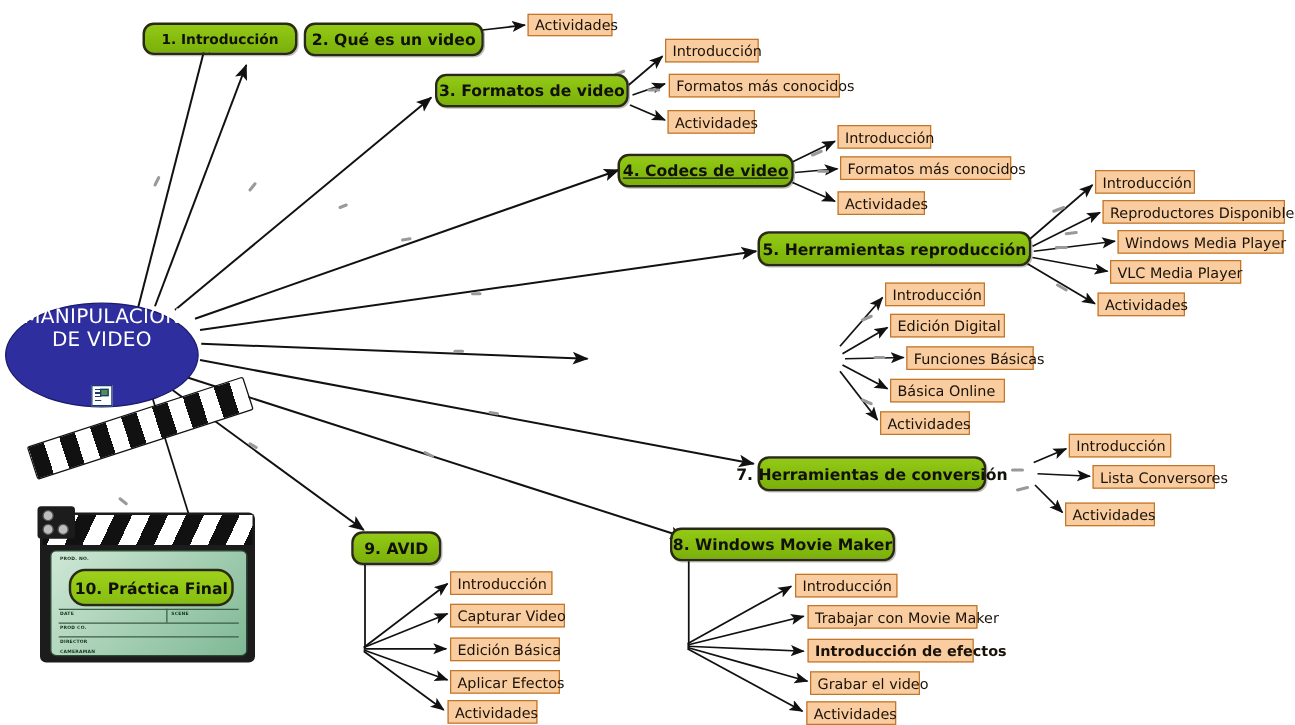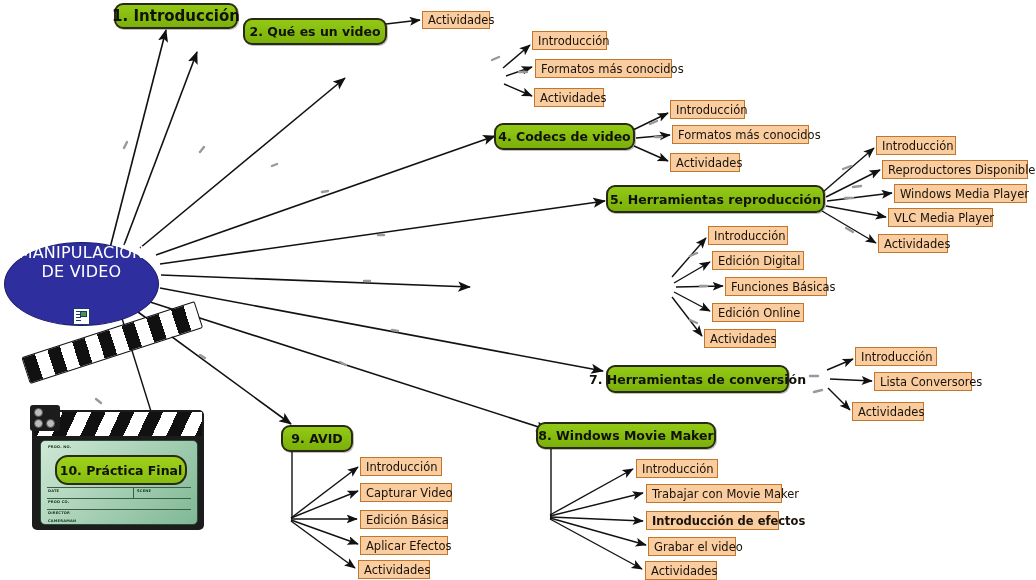--- a/index.html
+++ b/index.html
@@ -179,30 +179,33 @@
       <path d="M96,399 L101,403"></path>
     </g>
   </svg>
 
   <div class="node center-ellipse" style="left:4px;top:242px;width:155px;height:84px;justify-content:space-between;">
     <div class="ct">MANIPULACIÓN
 DE VIDEO</div>
     <div class="doc-icon"></div>
   </div>
 
-  <div class="node green" style="left:114px;top:3px;width:124px;height:26px;font-size:15px;">
+  <div class="node green" style="left:114px;top:18px;width:124px;height:26px;font-size:11px;">
     <span>1. Introducción</span>
   </div>
 
   <div class="node green" style="left:243px;top:18px;width:144px;height:27px;font-size:12.5px;">
     <span>2. Qué es un video</span>
   </div>
 
-
-  <div class="node green" style="left:494px;top:123px;width:141px;height:27px;font-size:12.5px;">
+  <div class="node green" style="left:348px;top:59px;width:155px;height:27px;font-size:12.5px;">
+    <span>3. Formatos de video</span>
+  </div>
+
+  <div class="node green" style="left:494px;top:123px;width:141px;height:27px;font-size:12.5px;text-decoration:underline;">
     <span>4. Codecs de video</span>
   </div>
 
   <div class="node green" style="left:606px;top:185px;width:219px;height:28px;font-size:12.5px;">
     <span>5. Herramientas reproducción</span>
   </div>
 
 
   <div class="node green" style="left:606px;top:365px;width:183px;height:28px;font-size:12.5px;">
     <span>7. Herramientas de conversión</span>
@@ -259,21 +262,21 @@
   <div class="node leaf" style="left:708px;top:226px;width:80px;height:19px;">
     <span>Introducción</span>
   </div>
   <div class="node leaf" style="left:712px;top:251px;width:92px;height:19px;">
     <span>Edición Digital</span>
   </div>
   <div class="node leaf" style="left:725px;top:277px;width:102px;height:19px;">
     <span>Funciones Básicas</span>
   </div>
   <div class="node leaf" style="left:712px;top:303px;width:92px;height:19px;">
-    <span>Edición Online</span>
+    <span>Básica Online</span>
   </div>
   <div class="node leaf" style="left:704px;top:329px;width:72px;height:19px;">
     <span>Actividades</span>
   </div>
 
   <div class="node leaf" style="left:855px;top:347px;width:82px;height:19px;">
     <span>Introducción</span>
   </div>
   <div class="node leaf" style="left:874px;top:372px;width:98px;height:19px;">
     <span>Lista Conversores</span>

